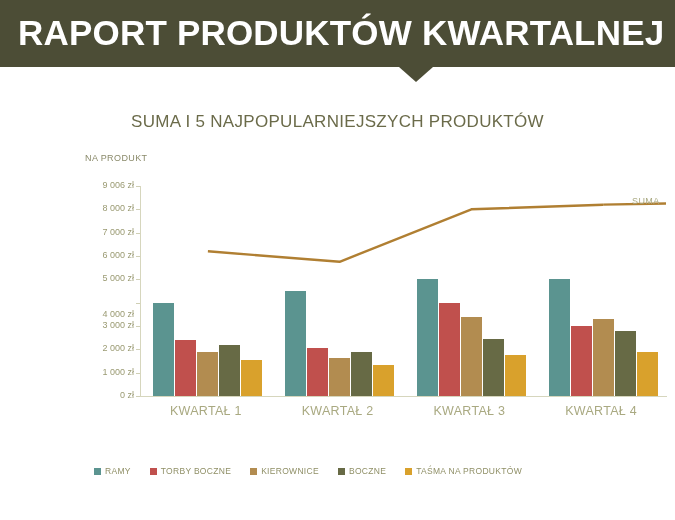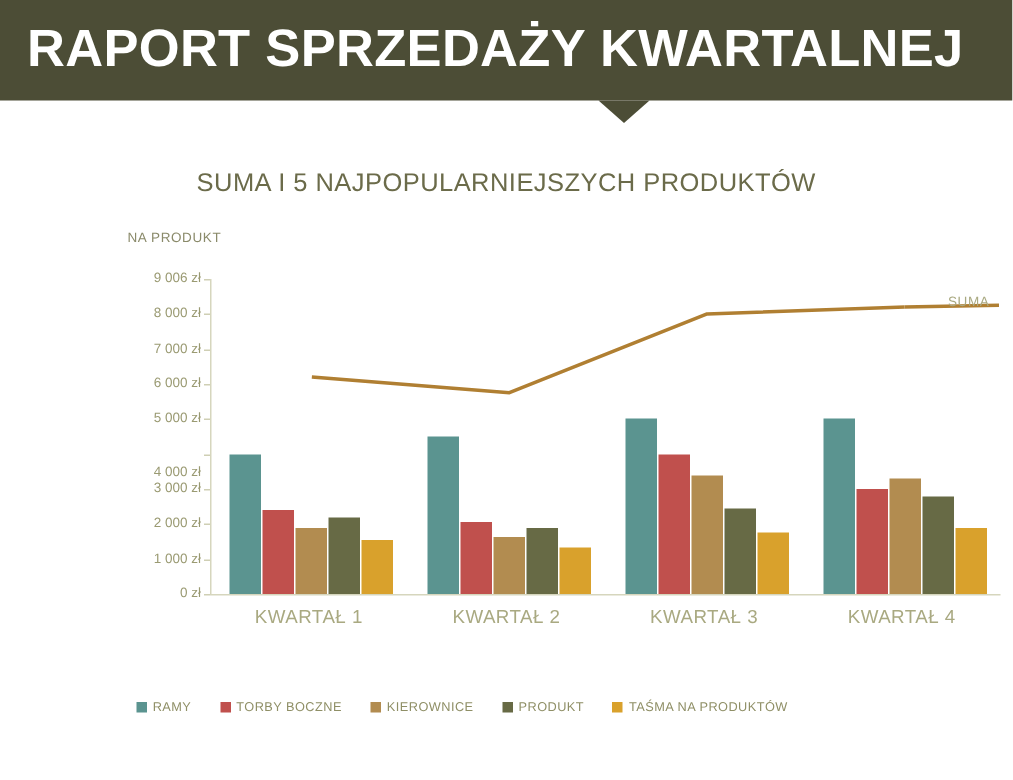--- a/index.html
+++ b/index.html
@@ -176,21 +176,21 @@
     font-size: 8.5px;
     color: #8f8f66;
     letter-spacing: 0.3px;
     white-space: nowrap;
   }
 </style>
 </head>
 <body>
 
 <div id="header-bar"></div>
-<div id="header-title">RAPORT SPRZEDAŻY KWARTALNEJ</div>
+<div id="header-title">RAPORT PRODUKTÓW KWARTALNEJ</div>
 <div id="header-notch"></div>
 
 <div id="chart-title">SUMA I 5 NAJPOPULARNIEJSZYCH PRODUKTÓW</div>
 
 <div id="chart-wrap">
 
   <div id="axis-unit-label">NA PRODUKT</div>
 
   <div id="ytick-col">
       <div class="ytick" style="top: 180px;">9 006 zł</div>
@@ -262,19 +262,19 @@
     <div class="legend-item">
       <span class="legend-swatch" style="background: rgb(192, 80, 77);"></span>
       <span class="legend-text">TORBY BOCZNE</span>
     </div>
     <div class="legend-item">
       <span class="legend-swatch" style="background: rgb(178, 140, 80);"></span>
       <span class="legend-text">KIEROWNICE</span>
     </div>
     <div class="legend-item">
       <span class="legend-swatch" style="background: rgb(103, 106, 69);"></span>
-      <span class="legend-text">PRODUKT</span>
+      <span class="legend-text">BOCZNE</span>
     </div>
     <div class="legend-item">
       <span class="legend-swatch" style="background: rgb(217, 161, 44);"></span>
       <span class="legend-text">TAŚMA NA PRODUKTÓW</span>
     </div>
   </div>
 
 </body></html>

